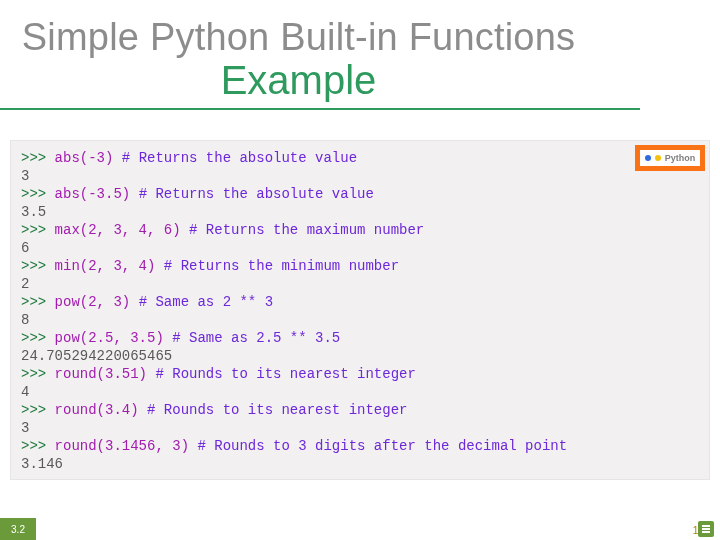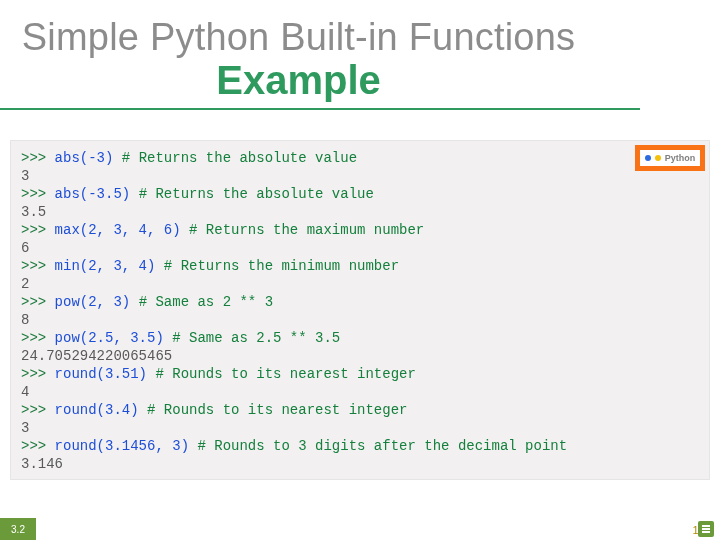--- a/index.html
+++ b/index.html
@@ -21,21 +21,21 @@
   }
   .title-line1 {
     font-size: 38px;
     font-weight: 300;
     color: #8c8c8c;
     line-height: 1.05;
     letter-spacing: 0.2px;
   }
   .title-line2 {
     font-size: 40px;
-    font-weight: 700;
+    font-weight: 400;
     color: #2e9a5e;
     line-height: 1.1;
   }
   .title-rule {
     width: 640px;
     height: 2px;
     background: #2e9a5e;
     margin: 6px auto 0 auto;
   }
   .code-panel {
@@ -73,22 +73,22 @@
     font-weight: 600;
   }
   .code {
     font-family: "Consolas", "Courier New", monospace;
     font-size: 14px;
     line-height: 18px;
     color: #595959;
     white-space: pre;
   }
   .prompt  { color: #1e7a3e; }
-  .func    { color: #1d4ed8; }
-  .comment { color: #15803d; }
+  .func    { color: #a21caf; }
+  .comment { color: #6d28d9; }
   .output  { color: #595959; }
 
   .footer {
     position: absolute;
     left: 0; bottom: 0;
     width: 720px;
     height: 24px;
   }
   .footer-left {
     position: absolute;

